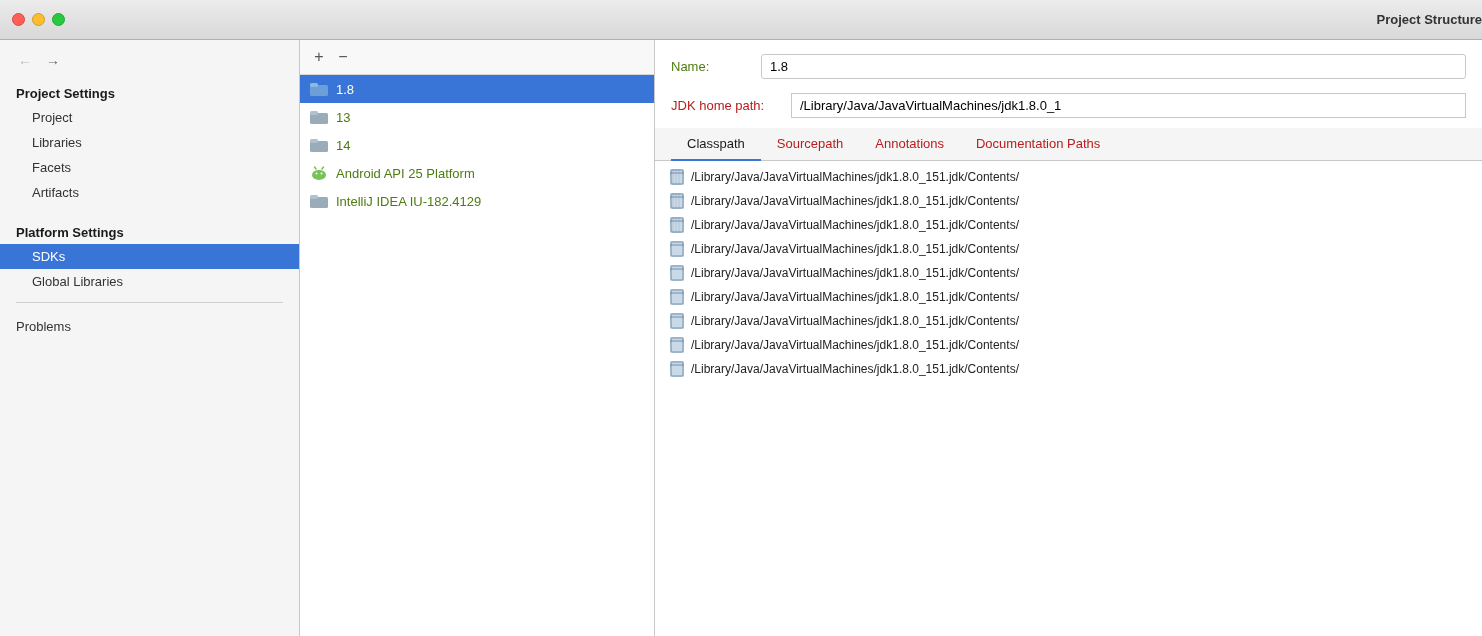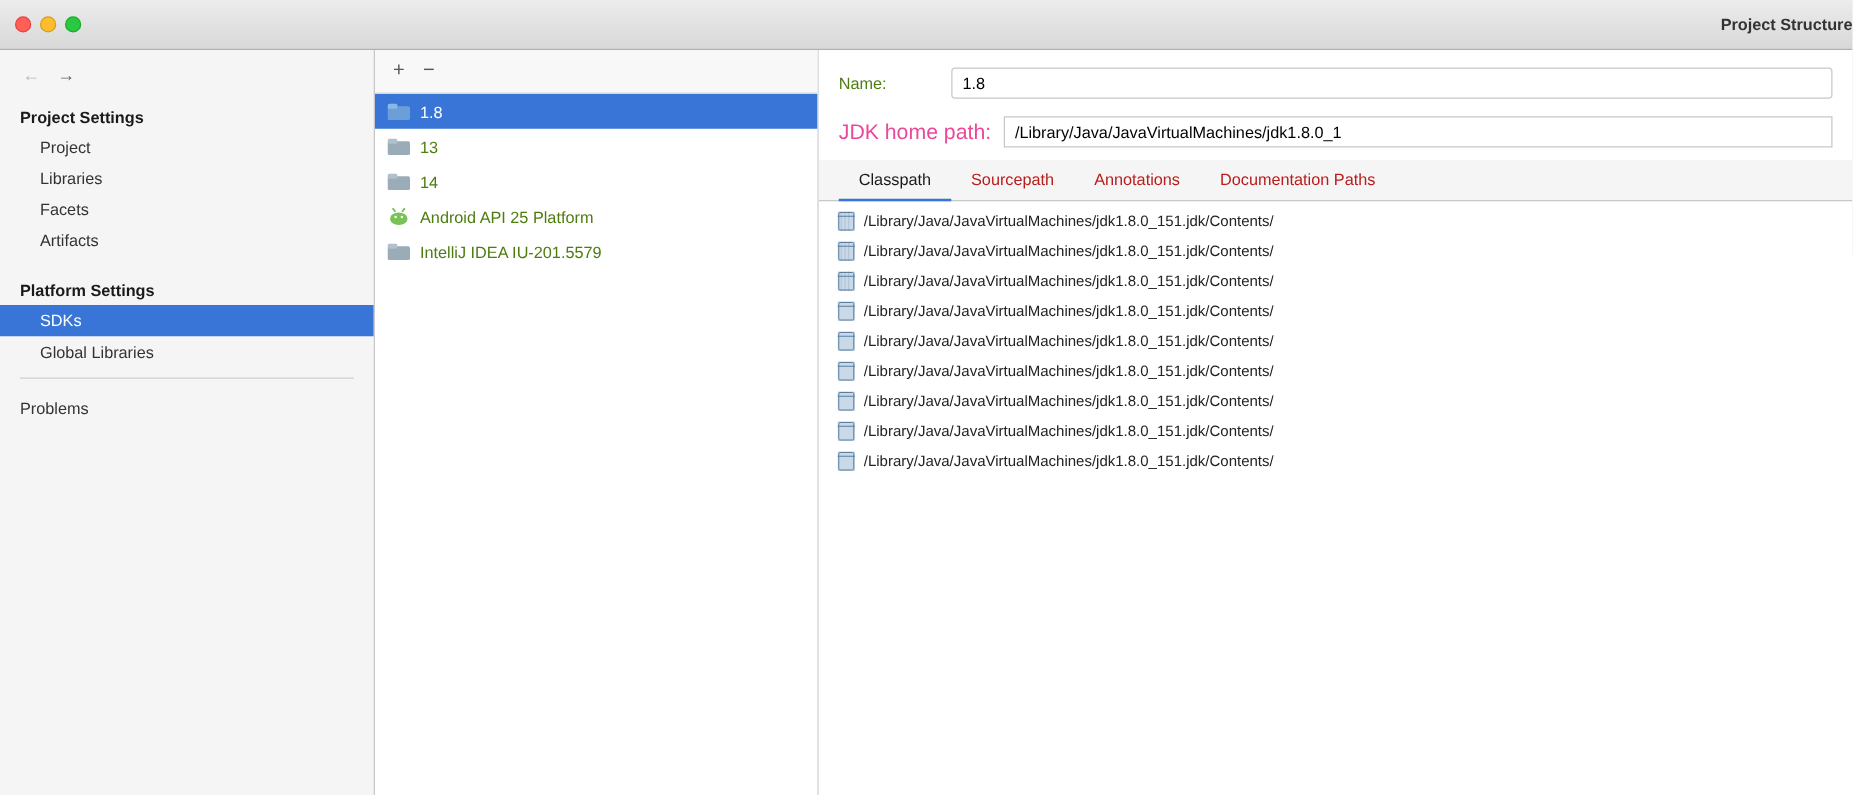--- a/index.html
+++ b/index.html
@@ -193,22 +193,22 @@
       background: white;
     }
 
     .jdk-row {
       display: flex;
       align-items: center;
       padding: 4px 16px 10px 16px;
       gap: 10px;
     }
     .jdk-label {
-      font-size: 17px;
-      color: #ec4899;
+      font-size: 13px;
+      color: #b91c1c;
       min-width: 110px;
     }
     .jdk-path {
       flex: 1;
       border: 1px solid #c8c8c8;
       border-radius: 0;
       padding: 4px 8px;
       font-size: 13px;
       background: white;
       overflow: hidden;
@@ -372,21 +372,21 @@
         <span>Android API 25 Platform</span>
       </div>
 
       <div class="sdk-item">
         <span class="sdk-icon">
           <svg width="18" height="14" viewBox="0 0 18 14" fill="none">
             <rect x="0" y="3" width="18" height="11" rx="1.5" fill="#9aacb8"></rect>
             <rect x="0" y="1" width="8" height="4" rx="1.5" fill="#b0c0cc"></rect>
           </svg>
         </span>
-        <span>IntelliJ IDEA IU-201.5579</span>
+        <span>IntelliJ IDEA IU-182.4129</span>
       </div>
 
     </div>
   </div>
 
   <div class="right-panel">
 
     <div class="name-row">
       <span class="name-label">Name:</span>
       <input type="text" class="name-input" value="1.8" style="">

